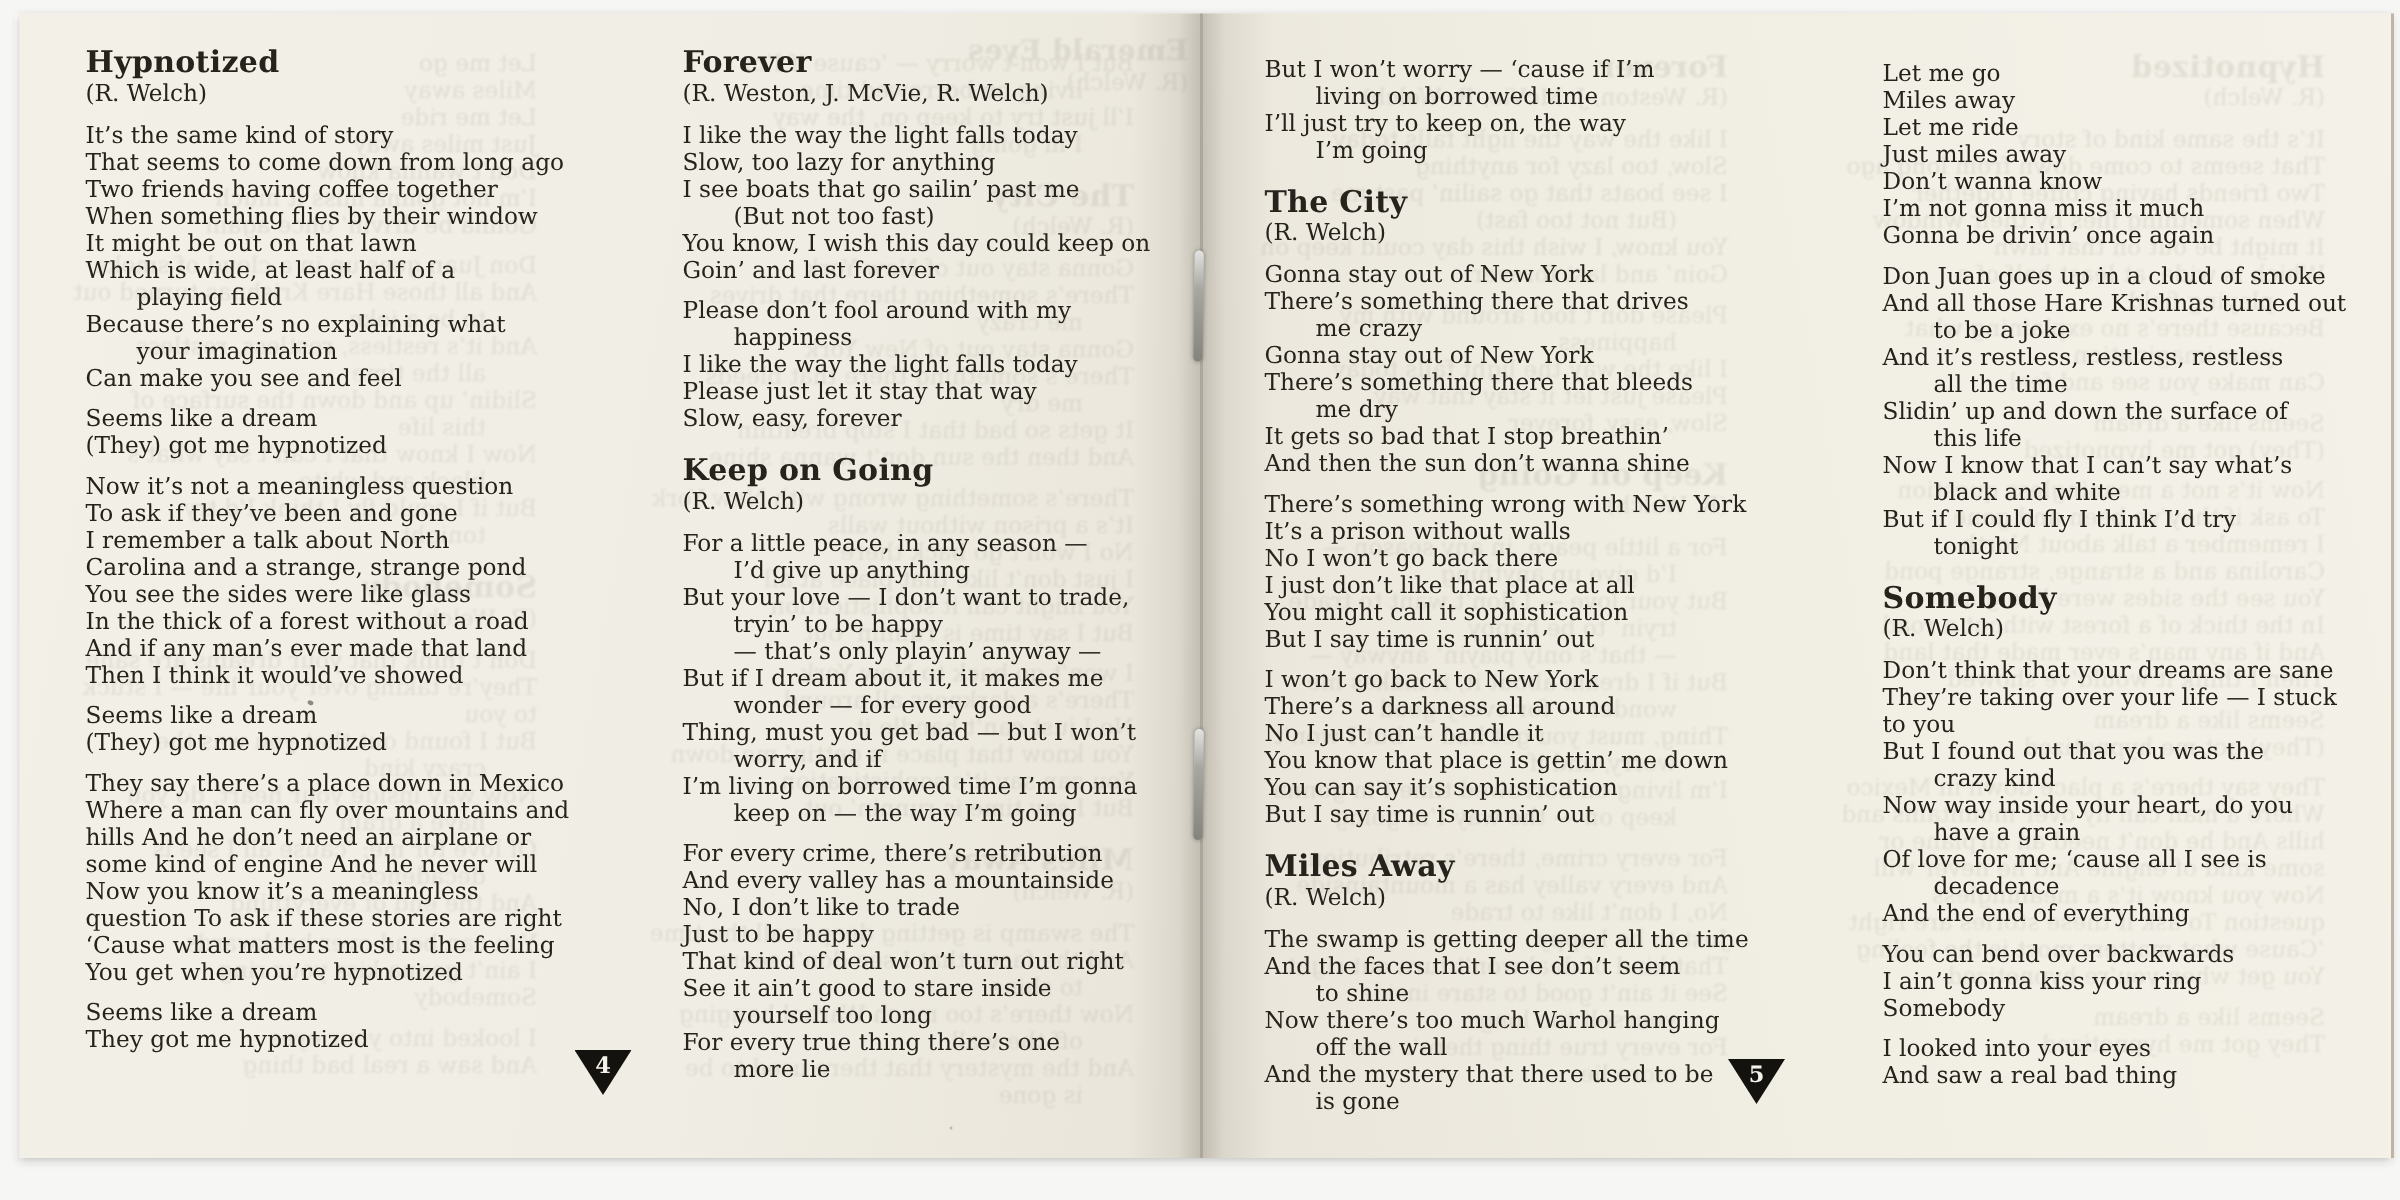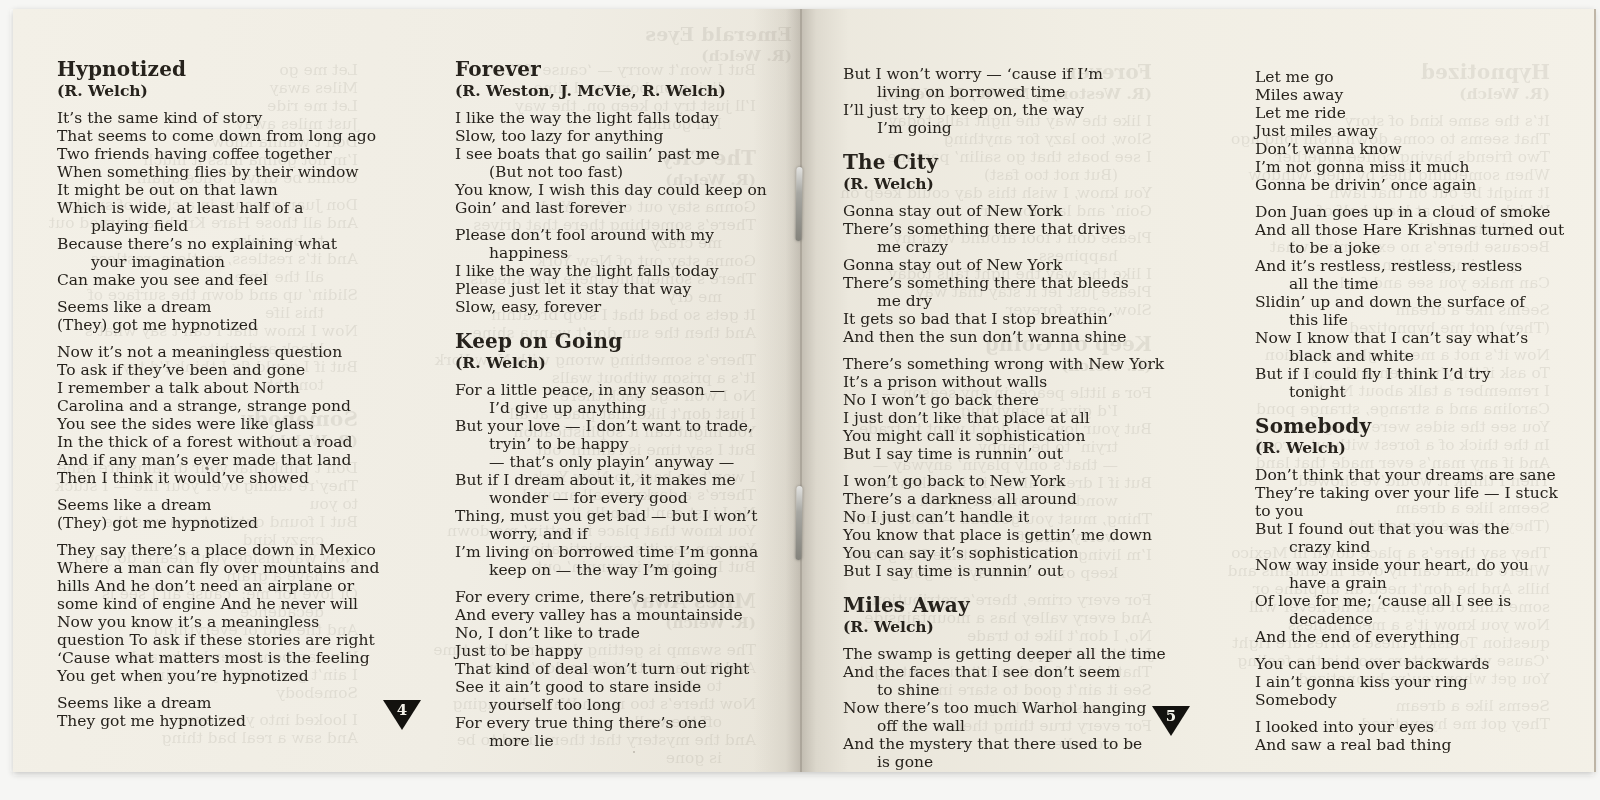--- a/index.html
+++ b/index.html
@@ -22,23 +22,23 @@
     background:linear-gradient(90deg,rgba(100,90,75,0) 0%,rgba(100,90,75,.10) 34%,rgba(80,70,58,.26) 50%,rgba(100,90,75,.10) 66%,rgba(100,90,75,0) 100%);
   }
   .crease{position:absolute;left:787px;top:0;width:2px;height:100%;background:rgba(70,62,50,.18);pointer-events:none;}
   .staple{
     position:absolute;left:783px;width:6px;height:74px;border-radius:3px;
     background:linear-gradient(180deg,#e3e3e1,#a7a7a2 35%,#84837c);
     box-shadow:0 0 3px rgba(0,0,0,.35);transform:rotate(.8deg);
   }
   .staple.s1{top:158px;} .staple.s2{top:477px;}
 
-  .col{position:absolute;color:#26221c;margin-top:28px;}
+  .col{position:absolute;color:#26221c;}
   .song-title{font-weight:bold;font-size:20px;line-height:23px;letter-spacing:.2px;}
-  .song-credit{font-size:15.5px;line-height:19px;margin-bottom:9px;font-weight:bold;}
+  .song-credit{font-size:15.5px;line-height:19px;margin-bottom:9px;}
   .song{margin-top:14px;}
   .col > .song:first-child{margin-top:0;}
   .stanza{margin-bottom:9px;}
   .line{font-size:15.5px;line-height:18px;padding-left:34px;text-indent:-34px;white-space:nowrap;}
   .line.in{margin-left:34px;}
 
   .pagenum{
     position:absolute;width:38px;height:30px;background:#13120f;
     -webkit-clip-path:polygon(0 0,100% 0,50% 100%);clip-path:polygon(0 0,100% 0,50% 100%);
   }

